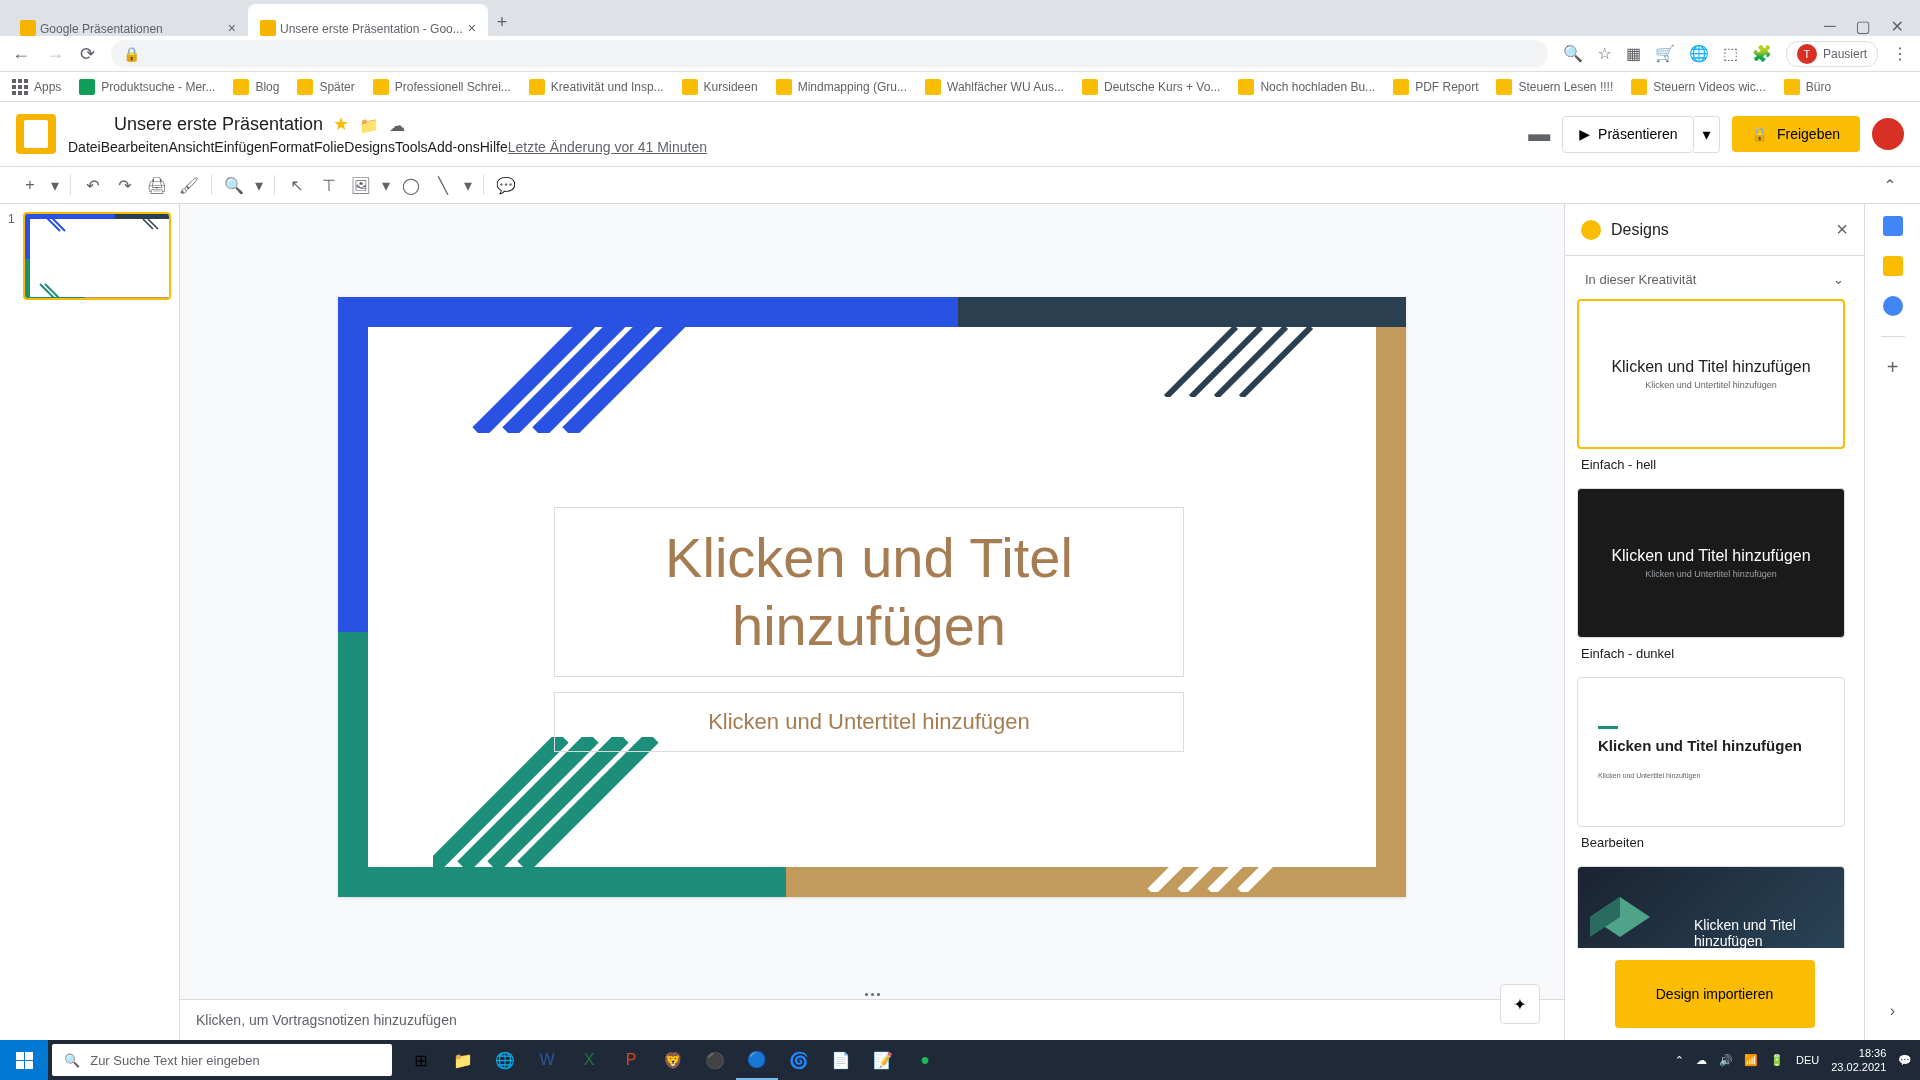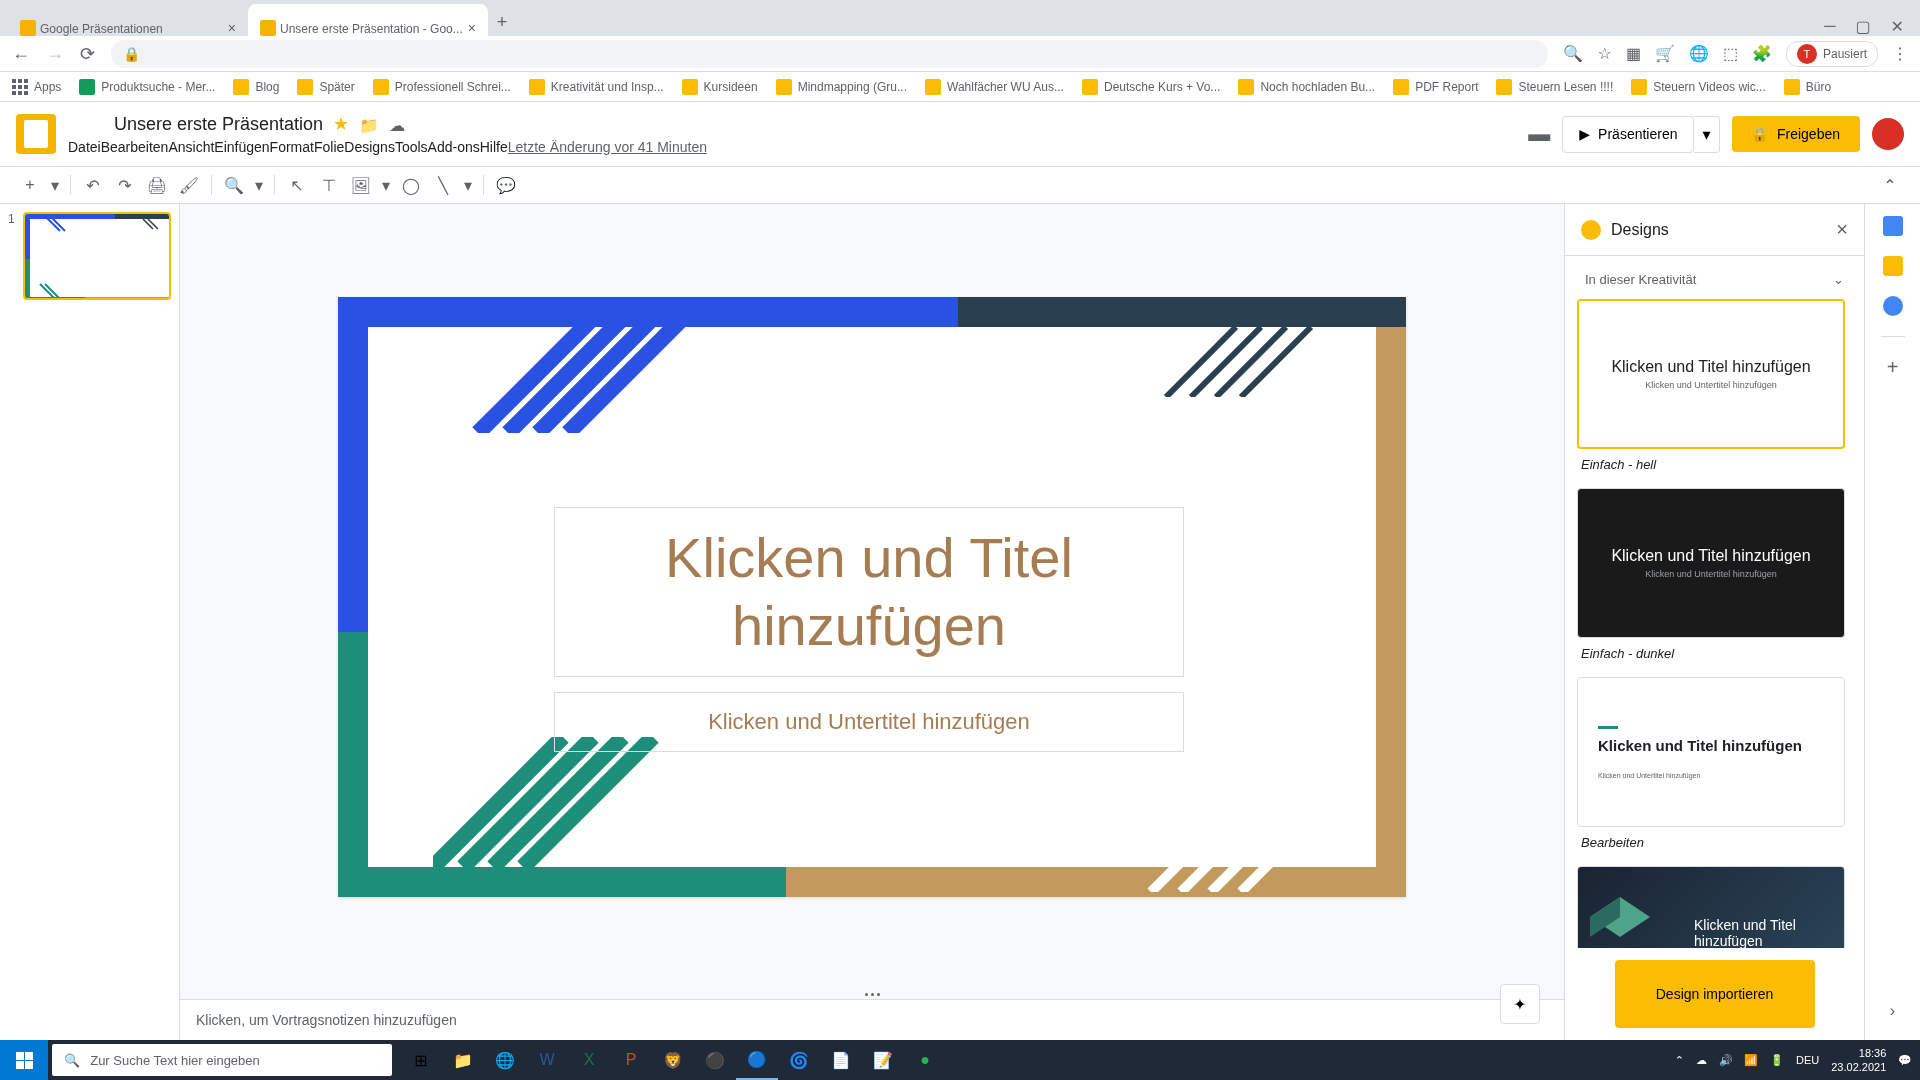--- a/index.html
+++ b/index.html
@@ -98,21 +98,21 @@
     .designs-body { flex: 1; overflow-y: auto; padding: 12px; }
     .designs-dropdown { display: flex; justify-content: space-between; align-items: center; font-size: 13px; color: #5f6368; padding: 4px 8px 12px; }
     .theme-card { width: 268px; height: 150px; border: 1px solid #dadce0; border-radius: 4px; margin-bottom: 8px; display: flex; flex-direction: column; align-items: center; justify-content: center; cursor: pointer; position: relative; overflow: hidden; }
     .theme-card.selected { border: 2px solid #fbbc04; }
     .theme-card.dark { background: #1a1a1a; }
     .theme-card.gradient { background: linear-gradient(135deg, #1a2332 0%, #2a4558 100%); }
     .theme-title { font-size: 16px; color: #202124; }
     .theme-sub { font-size: 9px; color: #5f6368; margin-top: 4px; }
     .theme-card.dark .theme-title, .theme-card.gradient .theme-title { color: #fff; }
     .theme-card.dark .theme-sub { color: #9aa0a6; }
-    .theme-name { font-size: 13px; color: #202124; margin-bottom: 16px; padding-left: 4px; font-style: italic; }
+    .theme-name { font-size: 13px; color: #202124; margin-bottom: 16px; padding-left: 4px; }
     .import-btn { background: #fbbc04; padding: 26px 24px; border-radius: 4px; font-size: 14px; font-weight: 500; text-align: center; cursor: pointer; margin: 12px auto; width: 200px; }
     
     
     .right-sidebar { width: 56px; border-left: 1px solid #dadce0; display: flex; flex-direction: column; align-items: center; padding-top: 12px; gap: 20px; }
     .sidebar-icon { width: 20px; height: 20px; border-radius: 3px; cursor: pointer; }
     .sidebar-arrow { margin-top: auto; margin-bottom: 20px; color: #5f6368; cursor: pointer; }
     
     
     .bottom-bar { height: 40px; border-top: 1px solid #dadce0; display: flex; align-items: center; padding: 0 24px; gap: 24px; }
     .view-btn { color: #5f6368; cursor: pointer; }

